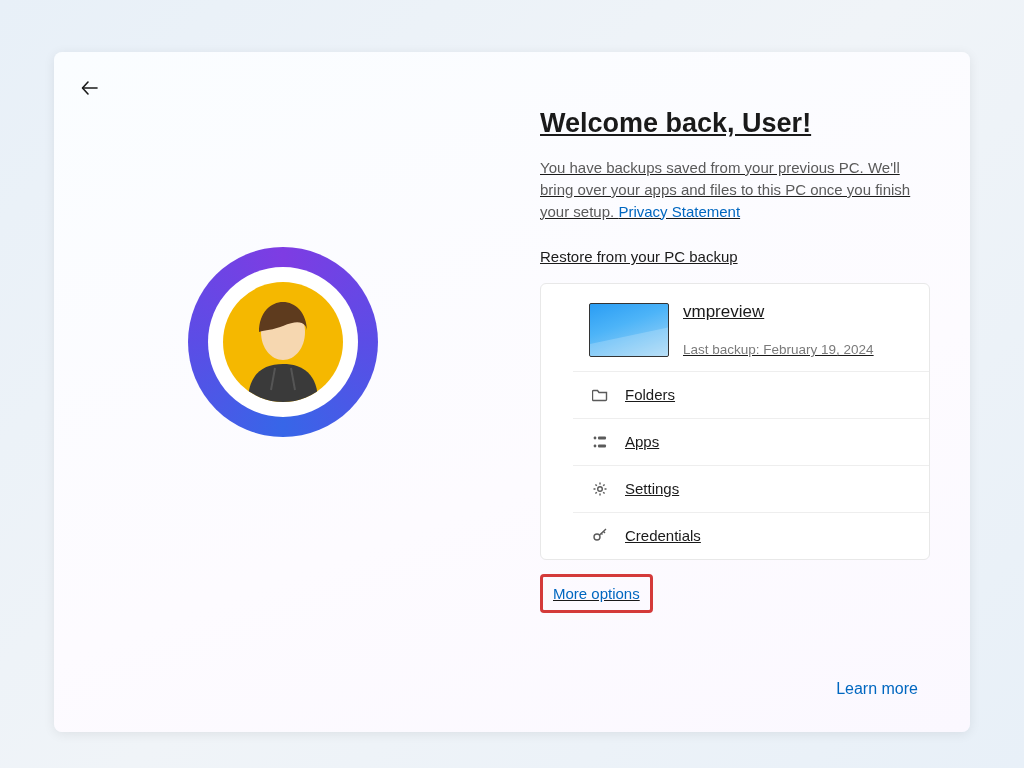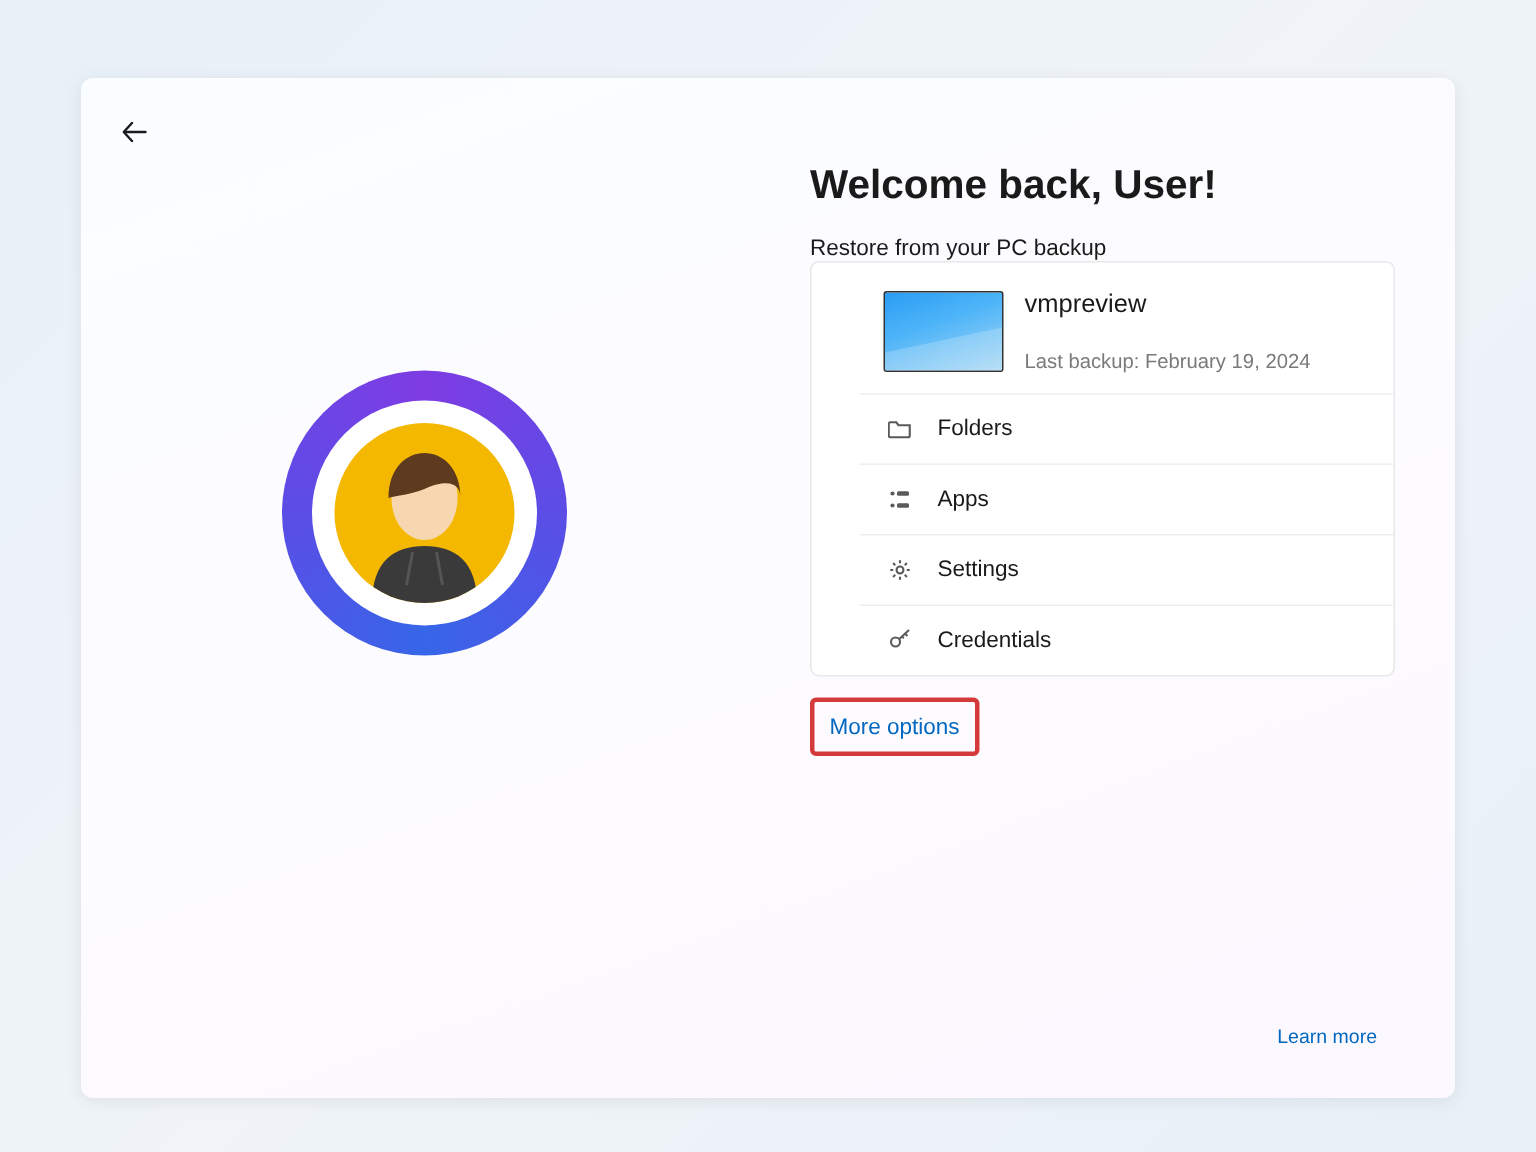--- a/index.html
+++ b/index.html
@@ -67,40 +67,42 @@
     background: #f5b800;
     position: relative;
     overflow: hidden;
   }
   .avatar-face svg { width: 100%; height: 100%; display:block; }
   .right-pane {
     width: 50%;
     padding: 56px 40px 0 28px;
     display: flex;
     flex-direction: column;
+    text-decoration: underline;
   }
   .title {
     font-size: 27px;
     font-weight: 600;
     margin-bottom: 18px;
   }
   .desc {
     font-size: 15px;
     color: #5a5a5a;
     line-height: 1.45;
     margin-bottom: 26px;
   }
   .privacy-link {
     color: #0067c0;
     font-size: 15px;
     cursor: pointer;
   }
   .section-label {
     font-size: 15px;
     color: #1a1a1a;
+    margin-bottom: 18px;
   }
   .backup-card {
     border: 1px solid #e8e8e8;
     border-radius: 6px;
     background: #fff;
     overflow: hidden;
     padding-left: 32px;
   }
   .backup-header {
     display: flex;
@@ -165,21 +167,21 @@
   .footer {
     position: absolute;
     bottom: 26px;
     right: 40px;
     display: flex;
     align-items: center;
     gap: 18px;
   }
   .learn-more {
     color: #0067c0;
-    font-size: 13px;
+    font-size: 16px;
     cursor: pointer;
     padding: 8px 12px;
   }
   .primary-btn {
     background: #0067c0;
     color: #fff;
     font-size: 15px;
     padding: 10px 18px;
     border-radius: 4px;
     border: none;
@@ -208,20 +210,23 @@
             <path d="M25 120 C25 92 40 82 60 82 C80 82 95 92 95 120 Z" fill="#3a3a3a"></path>
             <path d="M52 86 L48 108 M68 86 L72 108" stroke="#555" stroke-width="2" fill="none"></path>
           </svg>
         </div>
       </div>
     </div>
   </div>
 
   <div class="right-pane">
     <h1 class="title">Welcome back, User!</h1>
+    <p class="desc">
+      <span>You have backups saved from your previous PC. We'll bring over your apps and files to this PC once you finish your setup.  </span><a class="privacy-link">Privacy Statement</a>
+    </p>
     <div class="section-label">Restore from your PC backup</div>
 
     <div class="backup-card">
       <div class="backup-header">
         <div class="pc-thumb"></div>
         <div>
           <div class="pc-name">vmpreview</div>
           <div class="pc-sub">Last backup: February 19, 2024</div>
         </div>
       </div>

